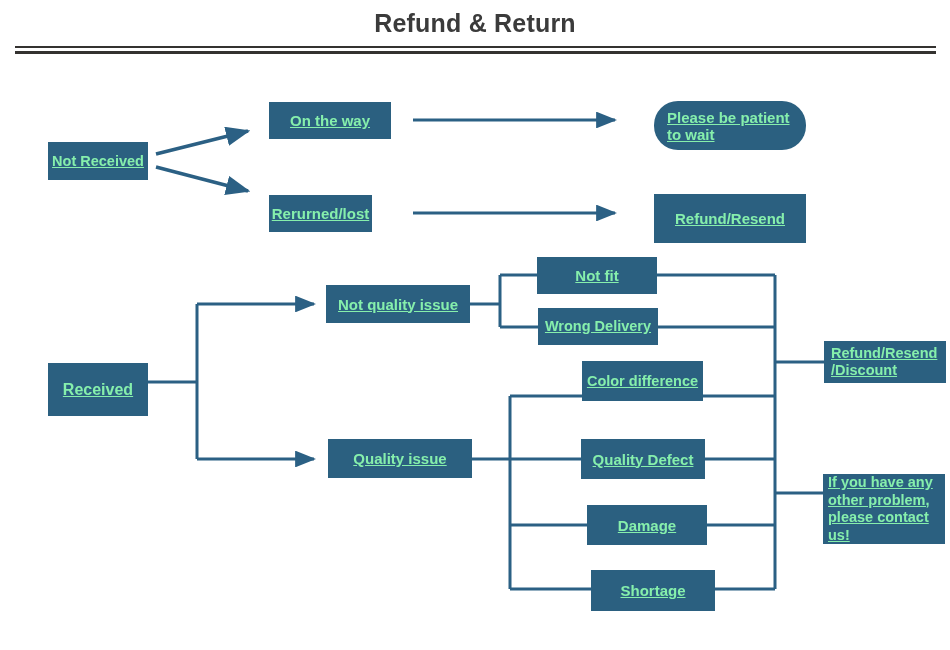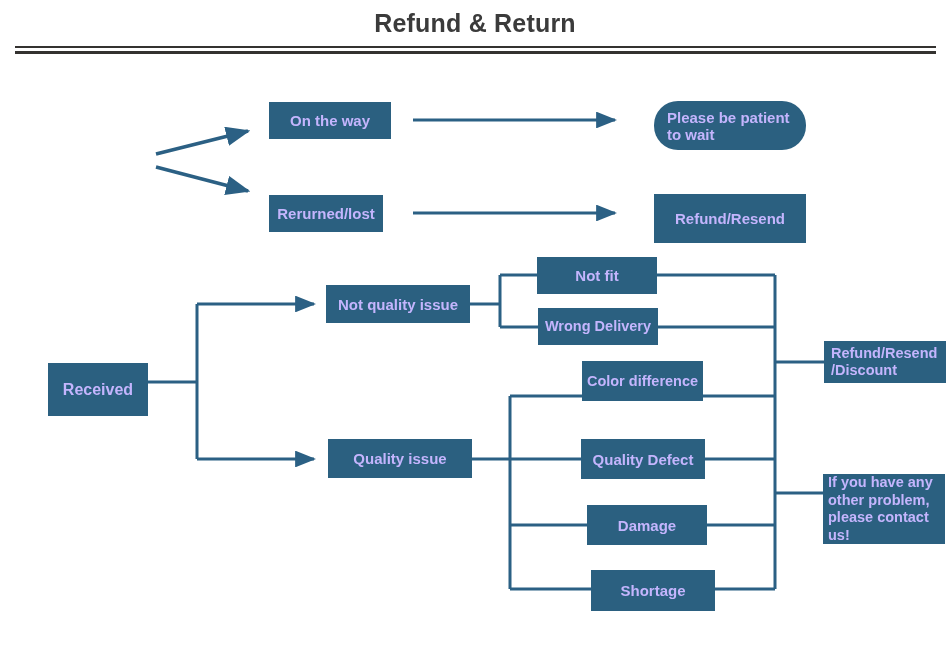--- a/index.html
+++ b/index.html
@@ -11,28 +11,28 @@
     position:absolute;left:0;top:9px;width:950px;text-align:center;
     font-size:25px;font-weight:bold;color:#3b3b3b;letter-spacing:0.2px;
   }
   .double-rule{
     position:absolute;left:15px;top:46px;width:921px;height:3px;
     border-top:2px solid #343230;border-bottom:3px solid #343230;
   }
   .edges{position:absolute;left:0;top:0;width:950px;height:650px;}
   .node{
     position:absolute;display:flex;align-items:center;justify-content:center;
-    background:#2B6080;color:#c4b5fd;font-weight:bold;font-size:15px;
-    text-align:center;white-space:pre-line;line-height:17px;box-sizing:border-box;
+    background:#2B6080;color:#86efac;font-weight:bold;font-size:15px;
+    text-align:center;white-space:pre-line;line-height:17px;box-sizing:border-box;text-decoration:underline;
   }
   .node.left{justify-content:flex-start;text-align:left;}
   
   .n-not-received{left:48px;top:142px;width:100px;height:38px;font-size:14.5px;}
   .n-on-the-way{left:269px;top:102px;width:122px;height:37px;}
-  .n-returned-lost{left:269px;top:195px;width:114px;height:37px;}
+  .n-returned-lost{left:269px;top:195px;width:103px;height:37px;}
   .n-please-wait{left:654px;top:101px;width:152px;height:49px;padding-left:13px;border-radius:24px;}
   .n-refund-resend{left:654px;top:194px;width:152px;height:49px;}
   .n-received{left:48px;top:363px;width:100px;height:53px;font-size:16px;}
   .n-not-quality-issue{left:326px;top:285px;width:144px;height:38px;}
   .n-not-fit{left:537px;top:257px;width:120px;height:37px;}
   .n-wrong-delivery{left:538px;top:308px;width:120px;height:37px;font-size:14.5px;}
   .n-refund-resend-discount{left:824px;top:341px;width:122px;height:42px;padding-left:7px;font-size:14.5px;}
   .n-quality-issue{left:328px;top:439px;width:144px;height:39px;}
   .n-color-difference{left:582px;top:361px;width:121px;height:40px;font-size:14.5px;}
   .n-quality-defect{left:581px;top:439px;width:124px;height:40px;}
@@ -70,20 +70,21 @@
       <path stroke-width="3" d="M472,459 L581,459"></path>
       <path stroke-width="3" d="M510,396 L510,589 M510,396 L582,396 M510,525 L587,525 M510,589 L591,589"></path>
       <path stroke-width="3" d="M703,396 L775,396"></path>
       <path stroke-width="3" d="M705,459 L775,459"></path>
       <path stroke-width="3" d="M707,525 L775,525"></path>
       <path stroke-width="3" d="M713,589 L775,589"></path>
       <path stroke-width="3" d="M775,493 L823,493"></path>
     </g>
   </svg>
 
+  <div class="node n-not-received">Not Received</div>
   <div class="node n-on-the-way">On the way</div>
   <div class="node n-returned-lost">Rerurned/lost</div>
   <div class="node left n-please-wait">Please be patient
 to wait</div>
   <div class="node n-refund-resend">Refund/Resend</div>
   <div class="node n-received">Received</div>
   <div class="node n-not-quality-issue">Not quality issue</div>
   <div class="node n-not-fit">Not fit</div>
   <div class="node n-wrong-delivery">Wrong Delivery</div>
   <div class="node left n-refund-resend-discount">Refund/Resend

